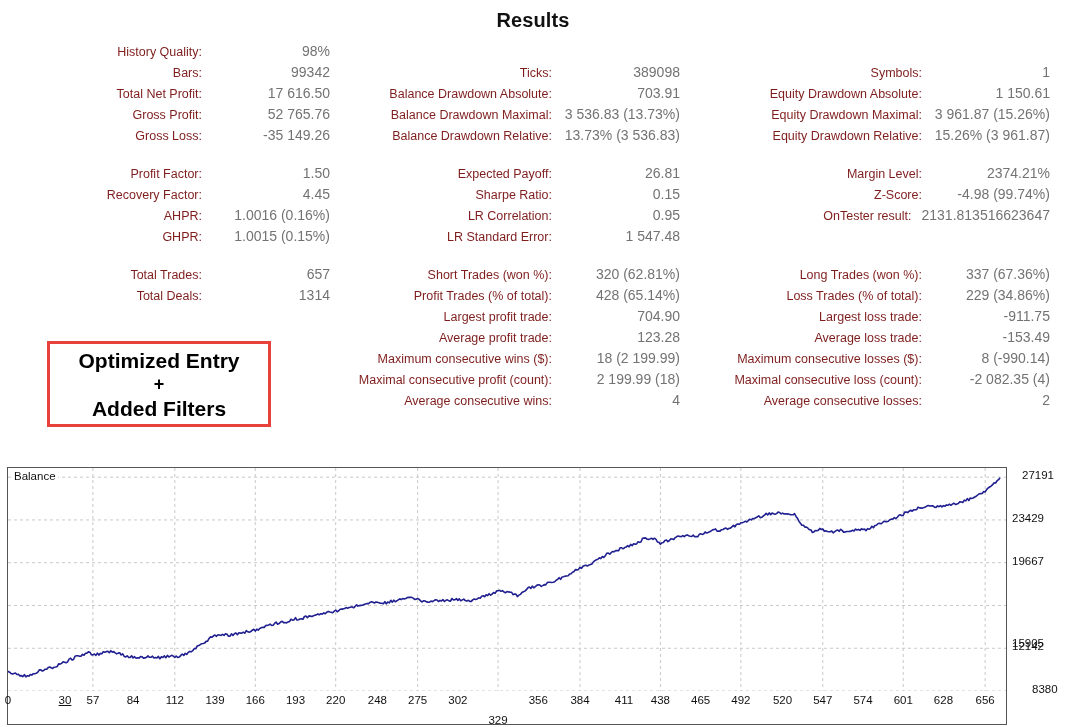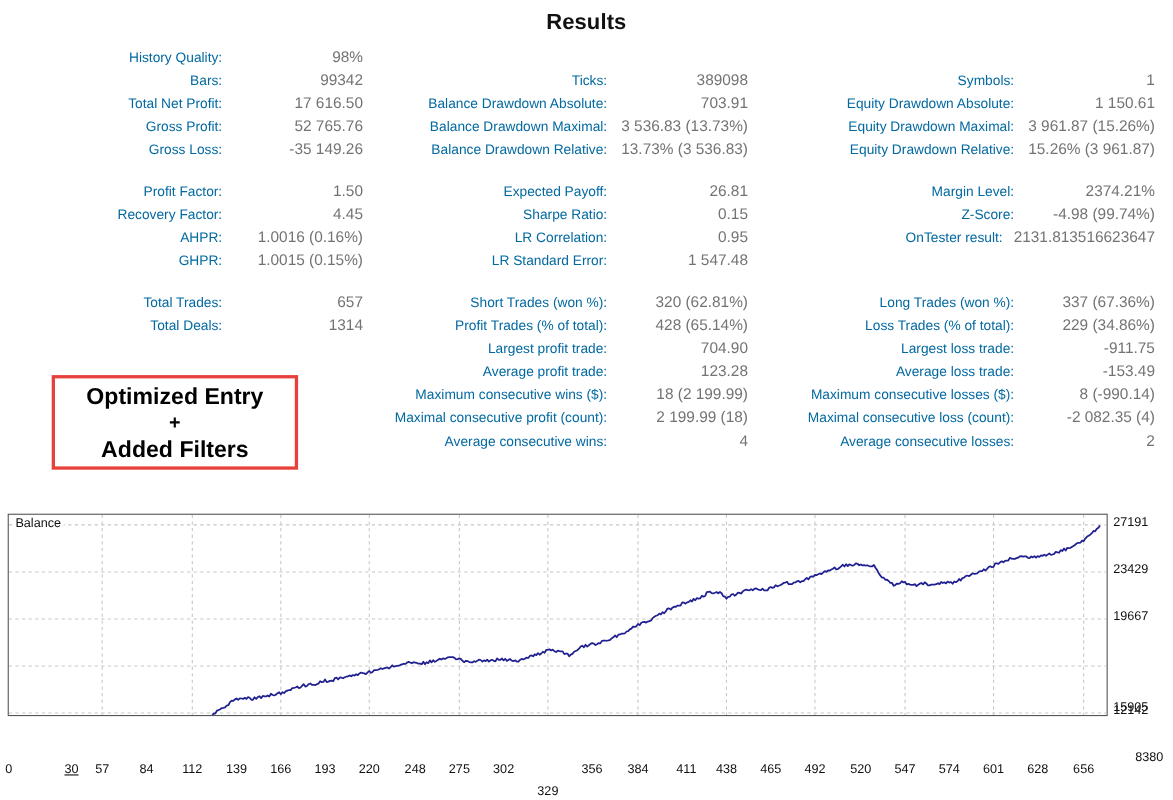--- a/index.html
+++ b/index.html
@@ -46,21 +46,21 @@
   .stat-row {
     display: flex;
     justify-content: flex-end;
     align-items: baseline;
     height: 21px;
     line-height: 21px;
     white-space: nowrap;
   }
   .stat-label {
     font-size: 12.5px;
-    color: #0369a1;
+    color: #7f1d1d;
     text-align: left;
   }
   .stat-value {
     font-size: 14px;
     font-weight: normal;
     color: #737373;
     text-align: right;
     min-width: 118px;
     padding-left: 10px;
   }
@@ -102,21 +102,21 @@
     left: 0;
     top: 462px;
     width: 1066px;
     height: 265px;
   }
   .chart-plot {
     position: absolute;
     left: 7px;
     top: 5px;
     width: 1000px;
-    height: 184px;
+    height: 258px;
     border: 1px solid #555;
     box-sizing: border-box;
     background: #ffffff;
     overflow: hidden;
   }
   .chart-legend {
     position: absolute;
     left: 4px;
     top: 2px;
     font-size: 11.5px;
@@ -415,21 +415,21 @@
         <line x1="571.9880597014926" x2="571.9880597014926" y1="0" y2="223" stroke="#c8c8c8" stroke-width="1" stroke-dasharray="3,3"></line>
         <line x1="652.4238805970149" x2="652.4238805970149" y1="0" y2="223" stroke="#c8c8c8" stroke-width="1" stroke-dasharray="3,3"></line>
         <line x1="732.8597014925374" x2="732.8597014925374" y1="0" y2="223" stroke="#c8c8c8" stroke-width="1" stroke-dasharray="3,3"></line>
         <line x1="814.7850746268657" x2="814.7850746268657" y1="0" y2="223" stroke="#c8c8c8" stroke-width="1" stroke-dasharray="3,3"></line>
         <line x1="895.2208955223881" x2="895.2208955223881" y1="0" y2="223" stroke="#c8c8c8" stroke-width="1" stroke-dasharray="3,3"></line>
         <line x1="977.1462686567164" x2="977.1462686567164" y1="0" y2="223" stroke="#c8c8c8" stroke-width="1" stroke-dasharray="3,3"></line>
         <polyline points="0.0,203.3 1.5,204.2 3.0,205.4 4.5,206.0 6.0,205.4 7.4,205.0 8.9,206.5 10.4,206.3 11.9,207.9 13.4,207.6 14.9,208.6 16.4,206.7 17.9,208.8 19.4,207.7 20.9,208.1 22.3,206.5 23.8,207.1 25.3,205.7 26.8,205.6 28.3,205.3 29.8,204.2 31.3,201.9 32.8,201.9 34.3,203.0 35.7,202.4 37.2,201.2 38.7,201.3 40.2,199.4 41.7,199.0 43.2,199.8 44.7,200.4 46.2,199.2 47.7,199.0 49.2,198.6 50.6,195.9 52.1,196.1 53.6,195.4 55.1,193.8 56.6,194.2 58.1,194.8 59.6,193.8 61.1,191.2 62.6,190.2 64.1,192.1 65.5,191.5 67.0,188.3 68.5,187.8 70.0,187.8 71.5,188.3 73.0,188.1 74.5,186.4 76.0,187.2 77.5,185.2 78.9,185.2 80.4,183.9 81.9,184.2 83.4,186.8 84.9,186.9 86.4,186.0 87.9,187.4 89.4,185.2 90.9,187.1 92.4,185.4 93.8,185.8 95.3,183.7 96.8,184.3 98.3,183.6 99.8,183.3 101.3,184.7 102.8,182.7 104.3,184.2 105.8,183.6 107.2,184.9 108.7,185.9 110.2,185.1 111.7,184.8 113.2,187.0 114.7,185.8 116.2,188.4 117.7,188.9 119.2,187.8 120.7,189.5 122.1,189.4 123.6,187.8 125.1,190.0 126.6,188.7 128.1,190.2 129.6,189.7 131.1,190.1 132.6,188.5 134.1,188.8 135.5,190.1 137.0,189.9 138.5,189.3 140.0,187.9 141.5,189.3 143.0,189.3 144.5,188.2 146.0,190.0 147.5,189.5 149.0,189.9 150.4,188.4 151.9,190.8 153.4,188.8 154.9,189.4 156.4,187.9 157.9,189.7 159.4,187.4 160.9,189.0 162.4,188.1 163.9,187.3 165.3,188.2 166.8,189.5 168.3,188.1 169.8,189.5 171.3,189.1 172.8,187.4 174.3,186.0 175.8,187.5 177.3,185.3 178.7,186.5 180.2,184.4 181.7,183.4 183.2,183.8 184.7,182.7 186.2,180.6 187.7,180.8 189.2,178.0 190.7,177.5 192.2,176.7 193.6,175.7 195.1,175.5 196.6,175.1 198.1,173.4 199.6,173.1 201.1,170.3 202.6,168.9 204.1,169.2 205.6,167.8 207.0,167.0 208.5,168.3 210.0,166.8 211.5,167.0 213.0,167.4 214.5,166.4 216.0,167.4 217.5,165.7 219.0,166.3 220.5,168.2 221.9,168.2 223.4,165.9 224.9,167.4 226.4,165.7 227.9,164.9 229.4,166.7 230.9,164.7 232.4,165.1 233.9,165.1 235.3,164.2 236.8,165.2 238.3,162.7 239.8,163.8 241.3,164.2 242.8,163.6 244.3,162.2 245.8,161.3 247.3,163.1 248.8,161.2 250.2,162.1 251.7,160.5 253.2,159.8 254.7,159.3 256.2,159.4 257.7,157.5 259.2,157.4 260.7,157.0 262.2,156.1 263.7,157.5 265.1,157.2 266.6,155.4 268.1,154.0 269.6,156.2 271.1,155.6 272.6,154.0 274.1,153.3 275.6,154.7 277.1,154.5 278.5,154.9 280.0,154.0 281.5,153.5 283.0,151.3 284.5,152.1 286.0,151.9 287.5,149.7 289.0,152.1 290.5,151.7 292.0,151.0 293.4,150.8 294.9,151.3 296.4,148.5 297.9,148.1 299.4,149.7 300.9,147.9 302.4,148.1 303.9,148.6 305.4,147.7 306.8,147.2 308.3,146.9 309.8,146.0 311.3,146.8 312.8,145.7 314.3,146.1 315.8,144.9 317.3,145.8 318.8,144.2 320.3,143.4 321.7,144.0 323.2,144.2 324.7,144.8 326.2,143.2 327.7,142.0 329.2,143.7 330.7,142.8 332.2,141.3 333.7,141.1 335.1,140.9 336.6,140.5 338.1,139.6 339.6,140.2 341.1,139.6 342.6,139.2 344.1,138.8 345.6,139.8 347.1,138.4 348.6,136.8 350.0,138.1 351.5,137.6 353.0,137.4 354.5,137.2 356.0,136.5 357.5,136.0 359.0,135.6 360.5,135.6 362.0,134.4 363.5,133.7 364.9,134.3 366.4,135.0 367.9,134.0 369.4,134.3 370.9,134.7 372.4,135.3 373.9,135.3 375.4,135.8 376.9,133.6 378.3,135.8 379.8,134.0 381.3,134.9 382.8,132.3 384.3,134.2 385.8,132.2 387.3,133.7 388.8,132.8 390.3,131.8 391.8,130.8 393.2,131.6 394.7,130.6 396.2,131.0 397.7,130.5 399.2,129.6 400.7,129.4 402.2,129.4 403.7,129.4 405.2,130.1 406.6,131.4 408.1,131.2 409.6,130.5 411.1,131.2 412.6,132.9 414.1,134.0 415.6,132.7 417.1,133.0 418.6,133.9 420.1,134.1 421.5,134.2 423.0,133.1 424.5,133.7 426.0,132.6 427.5,131.7 429.0,132.0 430.5,133.5 432.0,132.4 433.5,133.0 434.9,131.6 436.4,133.5 437.9,132.3 439.4,131.8 440.9,132.8 442.4,133.3 443.9,130.5 445.4,131.9 446.9,131.8 448.4,130.6 449.8,132.4 451.3,130.9 452.8,132.8 454.3,131.9 455.8,131.1 457.3,132.6 458.8,133.1 460.3,132.3 461.8,133.4 463.3,133.4 464.7,131.9 466.2,131.0 467.7,131.4 469.2,130.9 470.7,129.8 472.2,130.2 473.7,128.3 475.2,127.8 476.7,128.7 478.1,126.8 479.6,127.6 481.1,125.7 482.6,127.2 484.1,126.1 485.6,124.5 487.1,125.4 488.6,122.9 490.1,122.7 491.6,122.3 493.0,123.3 494.5,122.6 496.0,124.0 497.5,124.8 499.0,123.5 500.5,123.9 502.0,124.1 503.5,124.2 505.0,126.7 506.4,126.1 507.9,126.1 509.4,128.6 510.9,127.1 512.4,126.4 513.9,124.5 515.4,123.8 516.9,123.1 518.4,121.7 519.9,119.7 521.3,119.0 522.8,120.5 524.3,118.1 525.8,119.8 527.3,118.6 528.8,117.3 530.3,116.7 531.8,117.1 533.3,118.4 534.7,117.6 536.2,116.6 537.7,116.9 539.2,114.6 540.7,114.3 542.2,114.3 543.7,114.5 545.2,114.2 546.7,113.7 548.2,112.2 549.6,111.4 551.1,109.7 552.6,111.3 554.1,109.0 555.6,108.8 557.1,108.1 558.6,108.0 560.1,107.7 561.6,106.1 563.1,105.7 564.5,104.2 566.0,103.5 567.5,101.6 569.0,101.9 570.5,101.4 572.0,99.3 573.5,100.3 575.0,98.2 576.5,97.5 577.9,97.3 579.4,98.0 580.9,97.1 582.4,96.6 583.9,96.0 585.4,93.9 586.9,92.6 588.4,91.8 589.9,91.3 591.4,89.8 592.8,90.6 594.3,88.5 595.8,89.5 597.3,87.8 598.8,85.2 600.3,85.1 601.8,86.2 603.3,84.4 604.8,83.5 606.2,83.8 607.7,82.5 609.2,82.6 610.7,82.6 612.2,79.7 613.7,79.8 615.2,80.8 616.7,79.6 618.2,79.1 619.7,77.7 621.1,78.8 622.6,76.4 624.1,77.7 625.6,75.7 627.1,76.2 628.6,75.9 630.1,73.7 631.6,74.4 633.1,73.8 634.5,70.3 636.0,70.1 637.5,69.9 639.0,71.2 640.5,71.4 642.0,70.9 643.5,70.2 645.0,71.4 646.5,70.2 648.0,71.3 649.4,73.9 650.9,74.3 652.4,76.3 653.9,74.7 655.4,74.5 656.9,72.5 658.4,72.0 659.9,73.6 661.4,72.5 662.9,70.7 664.3,71.0 665.8,71.6 667.3,69.6 668.8,68.6 670.3,68.0 671.8,68.5 673.3,68.6 674.8,67.6 676.3,68.7 677.7,67.4 679.2,66.9 680.7,67.7 682.2,68.2 683.7,68.5 685.2,67.1 686.7,68.8 688.2,68.6 689.7,68.8 691.2,66.4 692.6,65.7 694.1,66.4 695.6,66.0 697.1,64.0 698.6,65.0 700.1,64.5 701.6,63.8 703.1,63.0 704.6,61.8 706.0,61.6 707.5,60.9 709.0,63.1 710.5,63.0 712.0,63.1 713.5,61.7 715.0,61.5 716.5,60.5 718.0,60.0 719.5,61.4 720.9,60.4 722.4,60.2 723.9,58.8 725.4,57.4 726.9,58.8 728.4,56.5 729.9,56.0 731.4,56.2 732.9,54.7 734.3,54.8 735.8,54.1 737.3,53.3 738.8,53.9 740.3,52.6 741.8,51.2 743.3,51.9 744.8,50.5 746.3,50.7 747.8,49.7 749.2,49.0 750.7,47.8 752.2,49.6 753.7,49.3 755.2,48.1 756.7,46.9 758.2,45.4 759.7,47.0 761.2,44.9 762.7,46.6 764.1,45.0 765.6,45.7 767.1,46.3 768.6,45.6 770.1,44.1 771.6,44.5 773.1,45.9 774.6,45.1 776.1,46.0 777.5,45.7 779.0,46.1 780.5,45.9 782.0,46.6 783.5,46.8 785.0,46.8 786.5,45.6 788.0,48.4 789.5,50.3 791.0,53.4 792.4,55.3 793.9,57.2 795.4,57.2 796.9,59.1 798.4,59.0 799.9,60.2 801.4,61.8 802.9,61.8 804.4,64.5 805.8,63.9 807.3,62.5 808.8,62.8 810.3,62.2 811.8,60.4 813.3,61.5 814.8,61.0 816.3,63.3 817.8,62.8 819.3,63.5 820.7,63.7 822.2,63.8 823.7,63.0 825.2,64.8 826.7,63.6 828.2,62.6 829.7,62.0 831.2,63.3 832.7,61.3 834.1,62.4 835.6,64.1 837.1,64.1 838.6,63.5 840.1,63.5 841.6,63.4 843.1,63.1 844.6,62.2 846.1,63.0 847.6,61.1 849.0,62.0 850.5,61.4 852.0,62.4 853.5,60.7 855.0,61.6 856.5,61.1 858.0,62.7 859.5,60.6 861.0,61.3 862.5,60.3 863.9,58.3 865.4,59.8 866.9,57.5 868.4,57.2 869.9,55.7 871.4,55.2 872.9,55.8 874.4,54.8 875.9,53.2 877.3,53.6 878.8,53.6 880.3,53.3 881.8,51.8 883.3,51.1 884.8,51.3 886.3,49.5 887.8,50.7 889.3,49.2 890.8,47.4 892.2,46.7 893.7,47.6 895.2,47.3 896.7,44.1 898.2,44.1 899.7,44.6 901.2,43.2 902.7,42.3 904.2,43.2 905.6,41.9 907.1,41.7 908.6,41.7 910.1,39.1 911.6,39.9 913.1,40.1 914.6,40.1 916.1,39.4 917.6,39.0 919.1,37.8 920.5,37.6 922.0,38.0 923.5,37.8 925.0,37.9 926.5,39.1 928.0,39.4 929.5,37.9 931.0,38.7 932.5,37.6 933.9,39.0 935.4,37.6 936.9,38.3 938.4,36.9 939.9,37.3 941.4,36.2 942.9,37.3 944.4,36.2 945.9,35.2 947.4,36.4 948.8,36.1 950.3,35.5 951.8,33.7 953.3,34.1 954.8,34.5 956.3,32.1 957.8,32.9 959.3,30.6 960.8,32.5 962.3,30.0 963.7,30.4 965.2,30.0 966.7,29.0 968.2,28.2 969.7,27.0 971.2,25.8 972.7,25.6 974.2,25.4 975.7,23.5 977.1,24.0 978.6,21.6 980.1,20.0 981.6,19.0 983.1,18.1 984.6,16.7 986.1,14.7 987.6,15.0 989.1,12.7 990.6,11.7 992.0,9.7" fill="none" stroke="#202090" stroke-width="1.6" stroke-linejoin="round"></polyline>
       </svg>
   </div>
   <div class="y-axis-labels" id="y-axis-labels">
-      <div class="y-tick" style="top: 2.19506px; left: 2px; text-align: center;">27191</div>
+      <div class="y-tick" style="top: 2.19506px; left: 12px; text-align: center;">27191</div>
       <div class="y-tick" style="top: 44.9538px; left: 2px;">23429</div>
       <div class="y-tick" style="top: 87.7125px; left: 2px;">19667</div>
       <div class="y-tick" style="top: 130.471px; left: 2px; margin-top: 40px;">15905</div>
       <div class="y-tick" style="top: 173.241px; left: 2px;">12142</div>
       <div class="y-tick" style="top: 216px; left: 2px; margin-left: 20px;">8380</div>
     </div>
   <div class="x-axis-labels" id="x-axis-labels">
       <div class="x-tick" style="left: 8px;">0</div>
       <div class="x-tick" style="left: 65px; text-decoration: underline;">30</div>
       <div class="x-tick" style="left: 92.9045px;">57</div>

